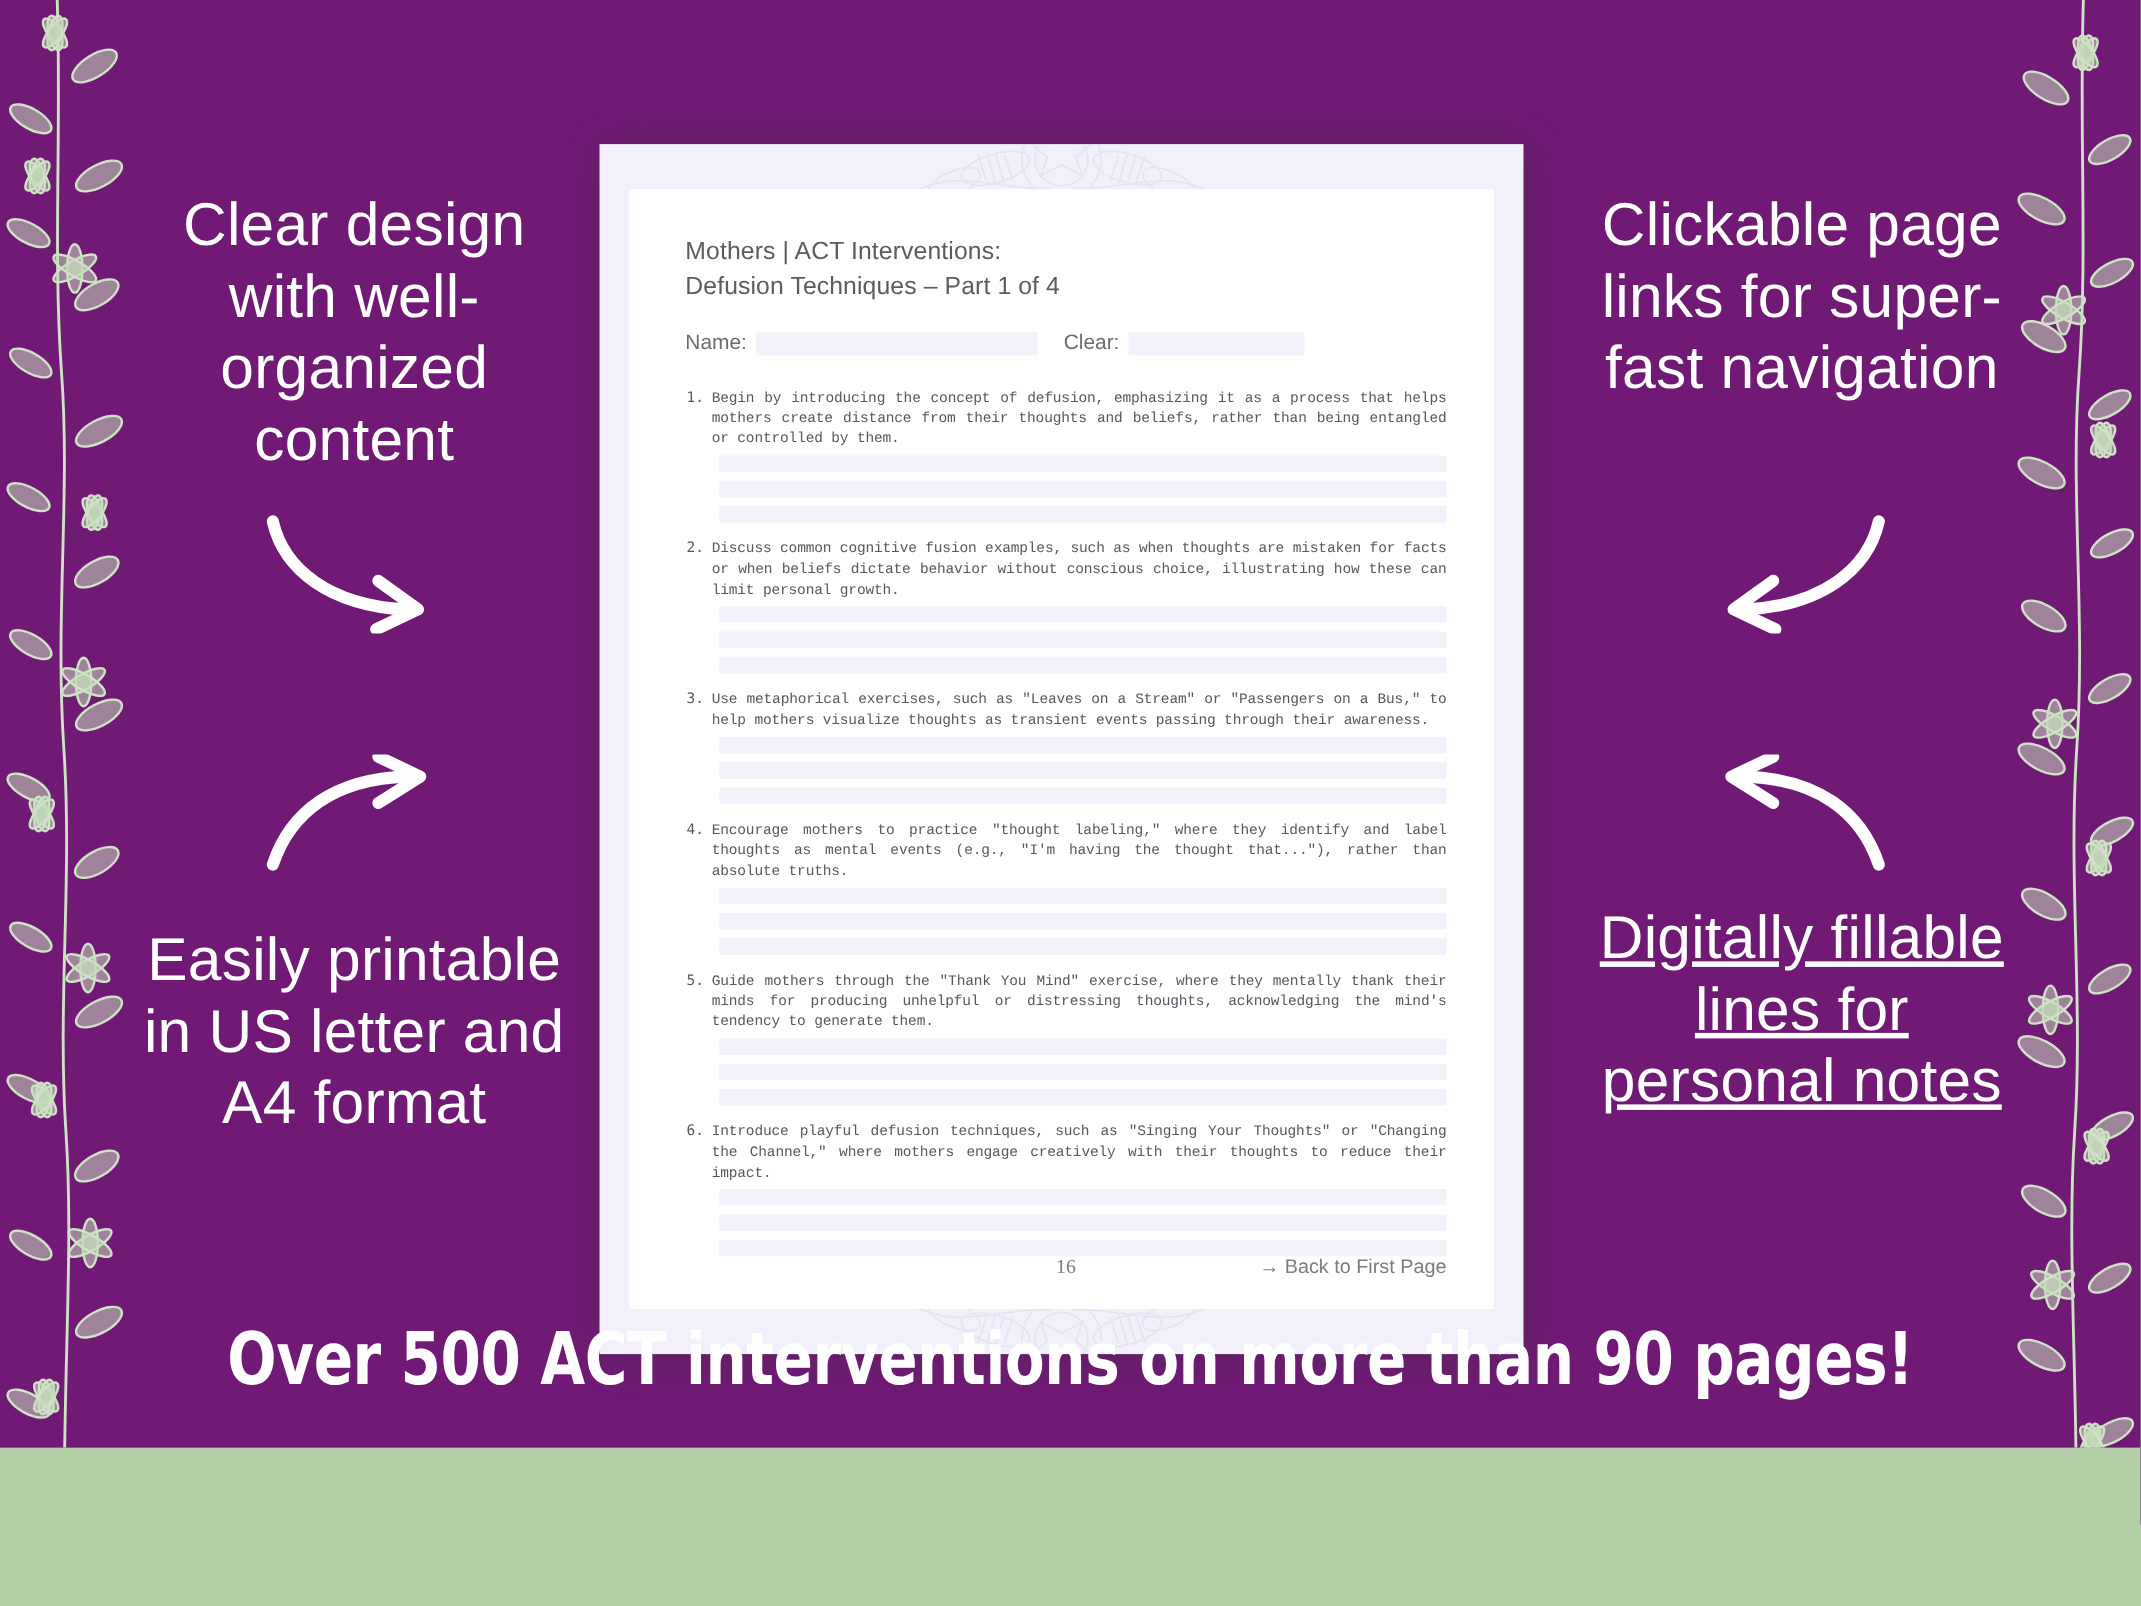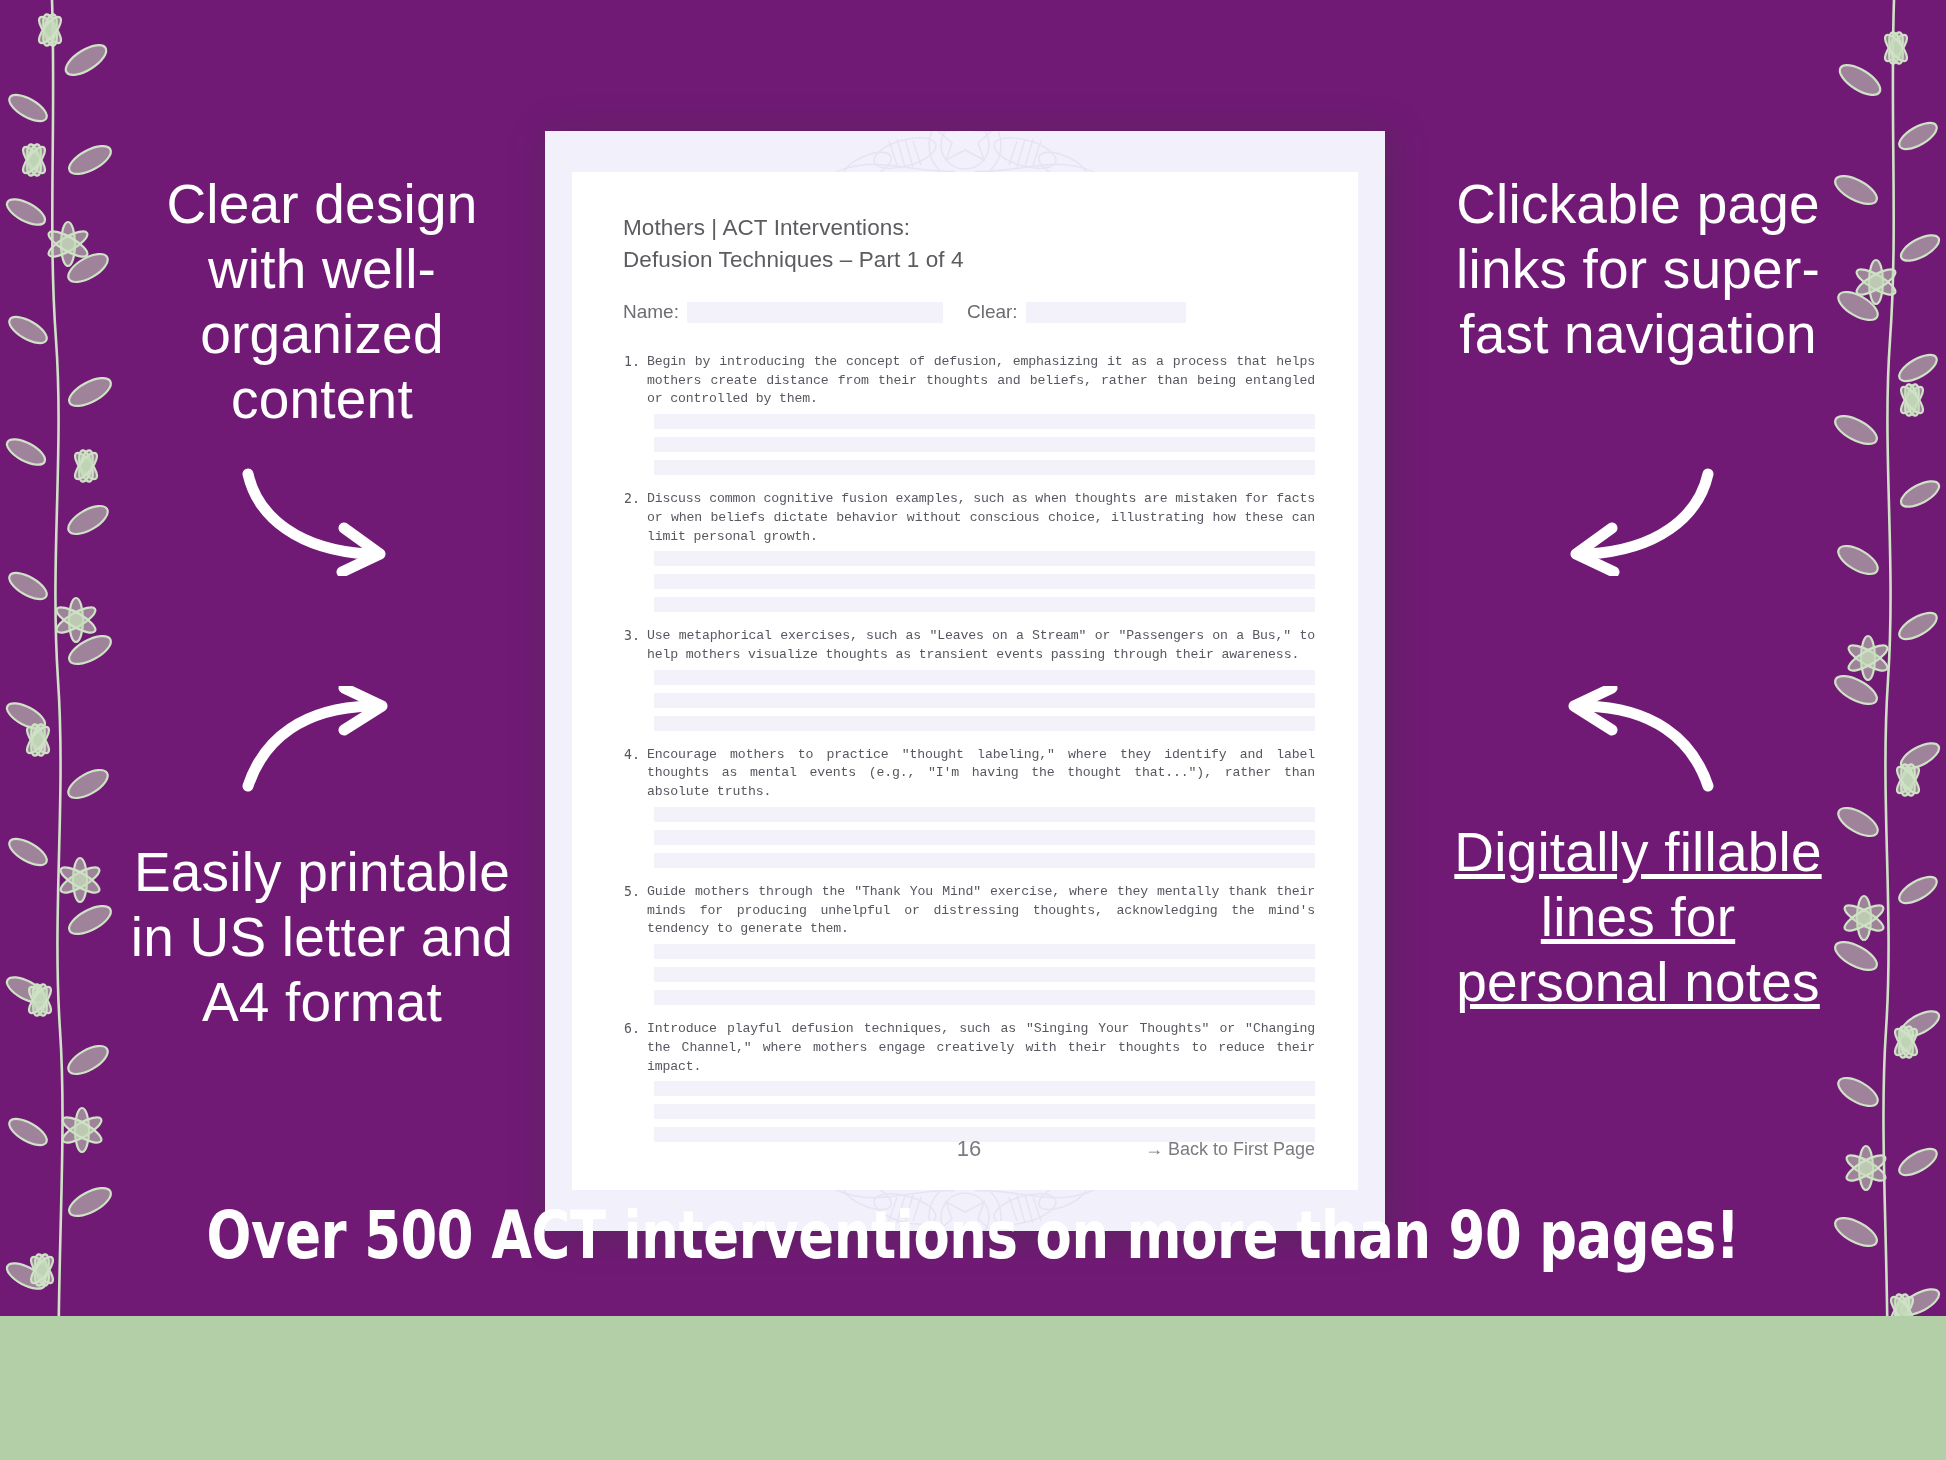--- a/index.html
+++ b/index.html
@@ -191,21 +191,22 @@
     bottom: 28px;
     width: 692px;
     display: flex;
     align-items: center;
     justify-content: center;
     color: #7b7b82;
     font-size: 18px;
   }
   #page-number {
     color: #7b7b82;
-    font-size: 22px;
+    font-size: 18px;
+    font-family: Liberation Serif, serif;
   }
   #back-link {
     position: absolute;
     right: 0;
     color: #7b7b82;
     font-size: 18px;
     white-space: nowrap;
     text-decoration: none;
   }
 

